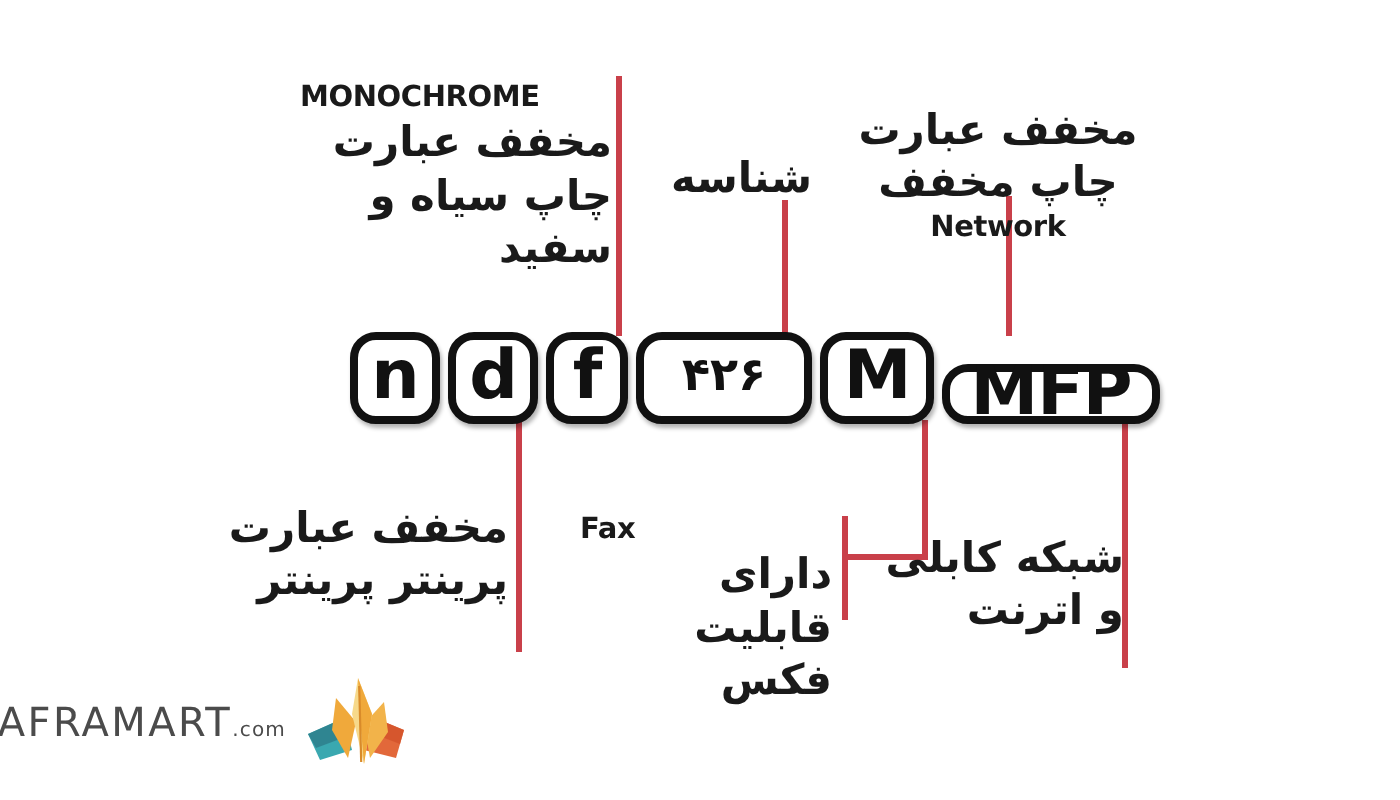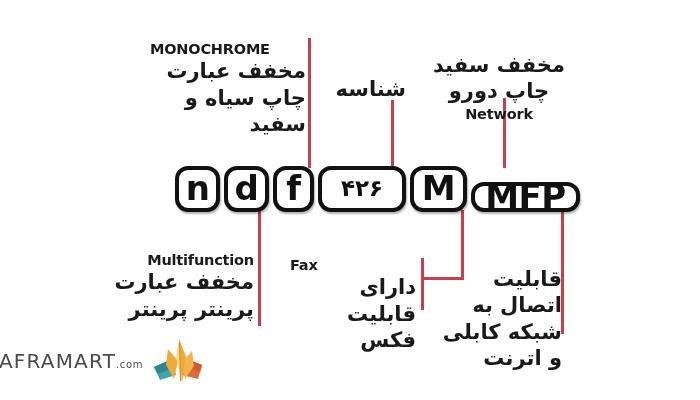--- a/index.html
+++ b/index.html
@@ -135,37 +135,35 @@
     <div class="lat" style="text-align:left;">MONOCHROME</div>
     <div class="fa">مخفف عبارت</div>
     <div class="fa">چاپ سیاه و سفید</div>
   </div>
 
   <div class="label ta-c" id="lbl-id">
     <div class="fa">شناسه</div>
   </div>
 
   <div class="label ta-c" id="lbl-duplex">
-    <div class="fa">مخفف سفید چاپ دورو</div>
+    <div class="fa">مخفف عبارت چاپ مخفف</div>
     <div class="lat" style="text-align:center;">Network</div>
   </div>
 
   <div class="label ta-r" id="lbl-multi">
-    <div class="lat" style="text-align:right;">Multifunction</div>
     <div class="fa">مخفف عبارت</div>
     <div class="fa">پرینتر پرینتر</div>
   </div>
 
   <div class="label ta-r" id="lbl-fax">
     <div class="lat" style="text-align:left;">Fax</div>
     <div class="fa">دارای قابلیت فکس</div>
   </div>
 
   <div class="label ta-r" id="lbl-net">
-    <div class="fa">قابلیت اتصال به</div>
     <div class="fa">شبکه کابلی و اترنت</div>
   </div>
 
   <div id="logo">
     <svg id="logo-mark" viewBox="0 0 54 52" aria-hidden="true">
 
       <path d="M2 32 L20 24 L24 40 L8 45 Z" fill="#3aa8b0"></path>
       <path d="M2 32 L20 24 L22 33 L6 39 Z" fill="#2e7f8c" opacity="0.85"></path>
 
       <path d="M50 30 L33 23 L30 40 L46 44 Z" fill="#e2683a"></path>

